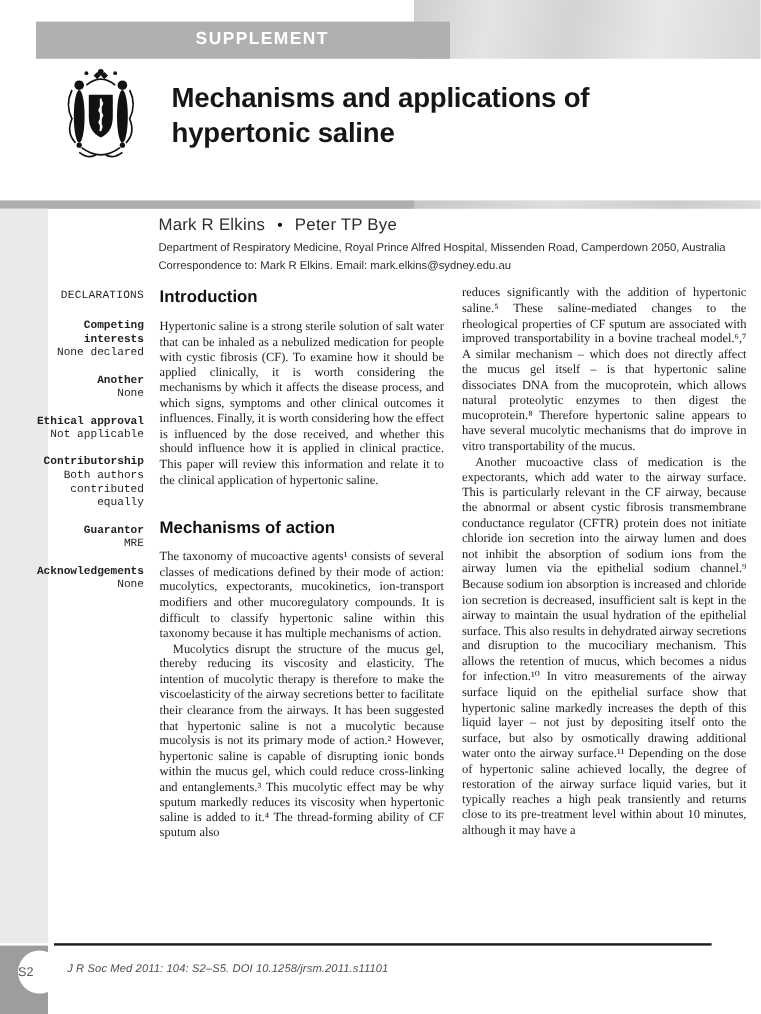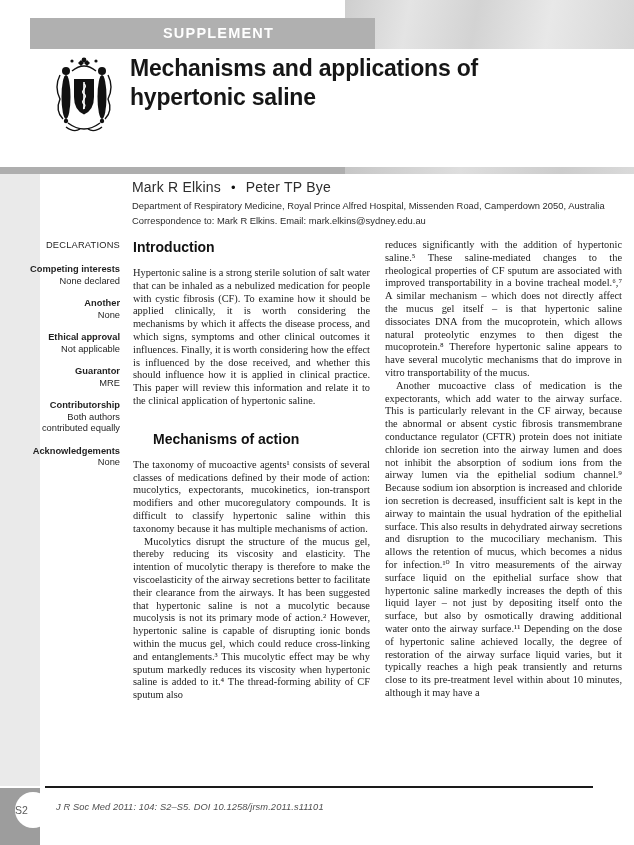--- a/index.html
+++ b/index.html
@@ -17,51 +17,51 @@
     position:absolute;left:0;top:18px;width:345px;height:31px;background:#b0b0b0;margin-left:30px;
   }
   .banner-label{
     position:absolute;left:133px;top:0;line-height:31px;
     color:#ffffff;font-weight:bold;font-size:14.5px;letter-spacing:1.2px;
   }
   
   .crest{position:absolute;left:51px;top:55px;width:66px;height:84px;}
   
   .title{
-    position:absolute;left:130px;top:54px;width:440px;margin:0;
+    position:absolute;left:130px;top:54px;width:440px;margin:13px;
     font-size:23px;line-height:29px;font-weight:bold;color:#161616;letter-spacing:-0.2px;
   }
   
   .band-left{position:absolute;left:0;top:167px;width:345px;height:7px;background:#aeaeae;}
   .band-right{position:absolute;left:345px;top:167px;width:289px;height:7px;
     background:linear-gradient(100deg,#c6c6c6,#dedede 40%,#cccccc 75%,#dadada);}
   
   .authors{position:absolute;left:132px;top:179px;font-size:14px;color:#2d2d2d;letter-spacing:0.2px;}
   .authors .sep{display:inline-block;margin:0 10px;font-size:13px;color:#111;}
   .byline-small{position:absolute;left:132px;top:199px;width:480px;font-size:9.4px;line-height:14.5px;color:#2d2d2d;}
   
   .side-strip{position:absolute;left:0;top:174px;width:40px;height:612px;background:#eaeaea;}
-  .declarations{position:absolute;left:20px;top:240px;width:100px;text-align:right;color:#1f1f1f;}
+  .declarations{position:absolute;left:20px;top:240px;width:100px;text-align:right;color:#1f1f1f;font-family:Liberation Mono, monospace;}
   .decl-heading{font-size:9.3px;letter-spacing:0.2px;margin-bottom:14px;}
   .decl-item{margin-bottom:11px;font-size:9.3px;line-height:11.5px;}
   .decl-label{display:block;font-weight:bold;}
   .decl-value{display:block;}
   
   .article-col{
     position:absolute;top:239px;
     font-family:"Liberation Serif","DejaVu Serif",serif;
     font-size:10.4px;line-height:12.8px;text-align:justify;color:#1b1b1b;
   }
   .col1{left:133px;width:237px;}
   .col2{left:385px;width:237px;}
   .article-col h2{
     font-family:"Liberation Sans","DejaVu Sans",sans-serif;
     font-size:14px;line-height:16px;font-weight:bold;color:#111;margin:0 0 12px 0;text-align:left;
   }
-  .article-col h2:not(:first-child){margin-top:23px;margin-left:20px;}
+  .article-col h2:not(:first-child){margin-top:23px;}
   .article-col p{margin:0;}
   .article-col p.indent{text-indent:11px;}
   
   .footer-rule{position:absolute;left:45px;top:786px;width:548px;height:2px;background:#1a1a1a;}
   .footer-tab{position:absolute;left:0;top:788px;width:40px;height:57px;background:#9d9d9d;}
   .page-circle{
     position:absolute;left:15px;top:792px;width:36px;height:36px;border-radius:50%;background:#ffffff;
     display:flex;align-items:center;justify-content:flex-start;
   }
   .page-num{font-size:10.5px;color:#5a5a5a;}
@@ -133,26 +133,26 @@
     </div>
     <div class="decl-item">
       <span class="decl-label">Another</span>
       <span class="decl-value">None</span>
     </div>
     <div class="decl-item">
       <span class="decl-label">Ethical approval</span>
       <span class="decl-value">Not applicable</span>
     </div>
     <div class="decl-item">
+      <span class="decl-label">Contributorship</span>
+      <span class="decl-value">Both authors contributed equally</span>
+    </div>
+    <div class="decl-item">
       <span class="decl-label">Guarantor</span>
       <span class="decl-value">MRE</span>
-    </div>
-    <div class="decl-item">
-      <span class="decl-label">Contributorship</span>
-      <span class="decl-value">Both authors contributed equally</span>
     </div>
     <div class="decl-item">
       <span class="decl-label">Acknowledgements</span>
       <span class="decl-value">None</span>
     </div>
   </aside>
 
   <div class="article-col col1">
       <h2>Introduction</h2>
       <p>Hypertonic saline is a strong sterile solution of salt water that can be inhaled as a nebulized medication for people with cystic fibrosis (CF). To examine how it should be applied clinically, it is worth considering the mechanisms by which it affects the disease process, and which signs, symptoms and other clinical outcomes it influences. Finally, it is worth considering how the effect is influenced by the dose received, and whether this should influence how it is applied in clinical practice. This paper will review this information and relate it to the clinical application of hypertonic saline.</p>

